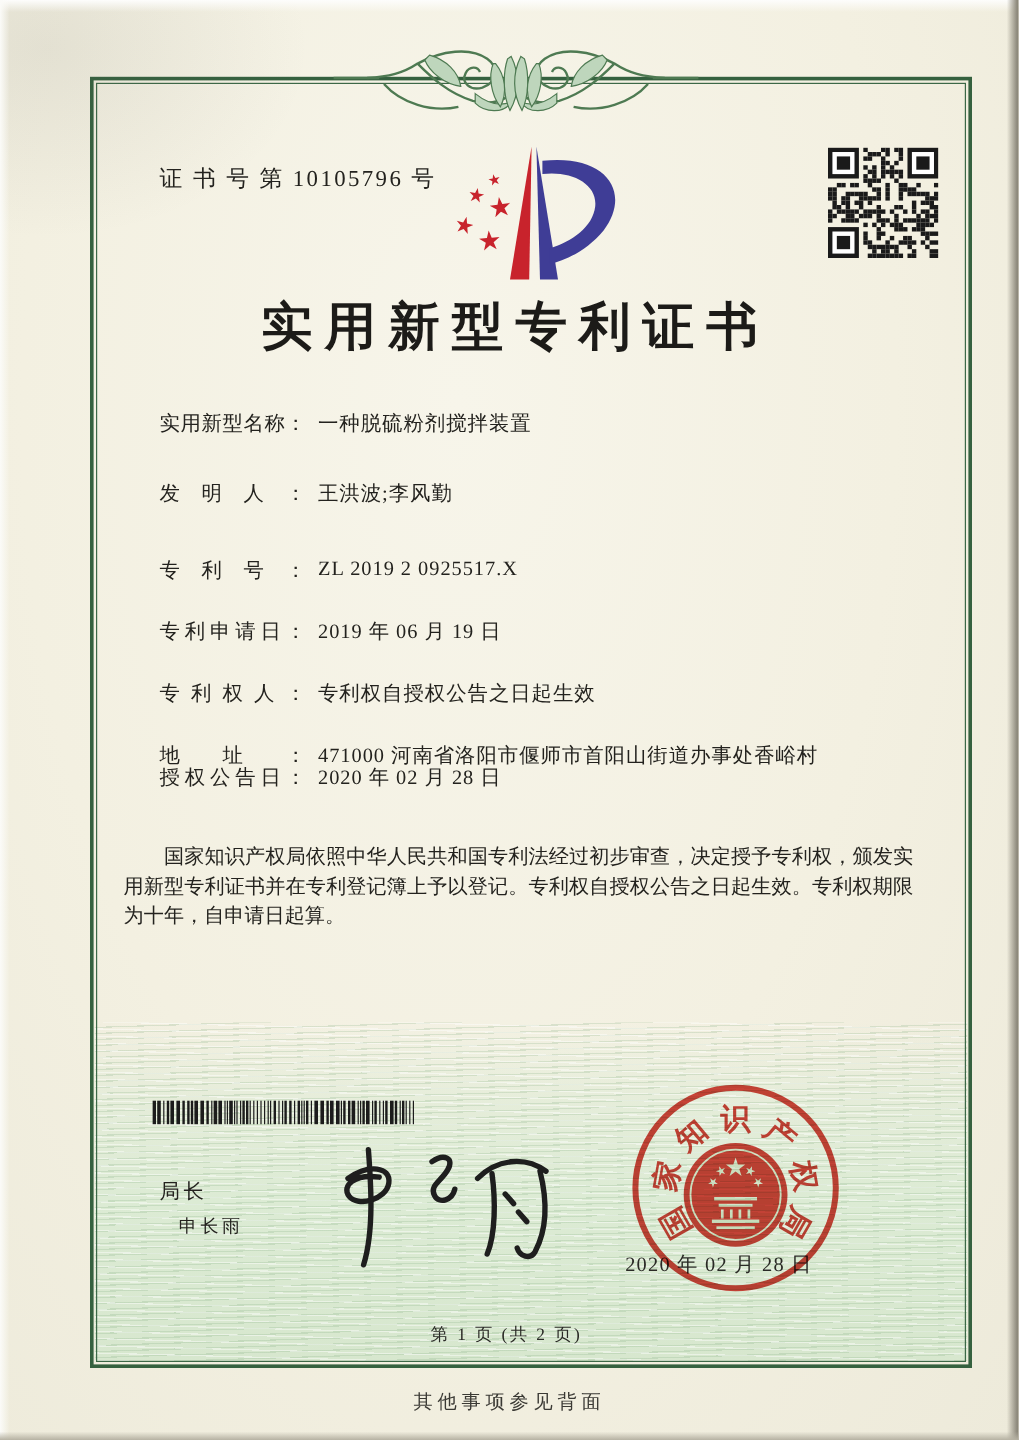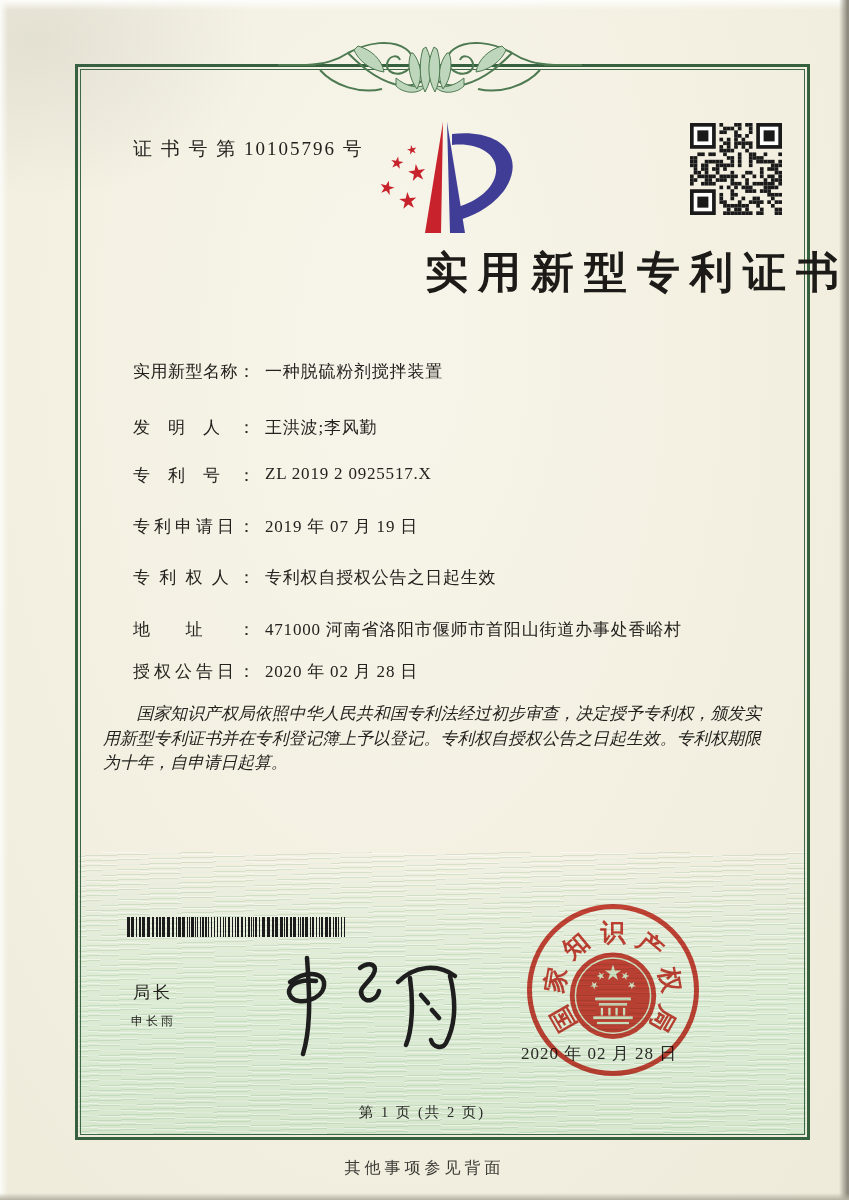--- a/index.html
+++ b/index.html
@@ -25,37 +25,37 @@
   .frame-outer{position:absolute;left:75px;top:64px;width:729px;height:1070px;border:3.5px solid #35613f;}
   .frame-inner{position:absolute;inset:2px;border:1px solid #3c6847;}
 
   .flourish{position:absolute;left:276px;top:34px;}
 
   .cert-no{position:absolute;left:133px;top:136px;font-size:19px;letter-spacing:2px;color:#23221e;}
 
   .cnipa-logo{position:absolute;left:355px;top:112px;}
   .qr{position:absolute;left:690px;top:123px;}
 
-  .title{position:absolute;left:0;top:244px;width:849px;text-align:right;margin:0;
+  .title{position:absolute;left:0;top:244px;width:849px;text-align:center;margin:0;
          font-size:43px;font-weight:700;letter-spacing:10px;text-indent:10px;color:#1c1b18;}
 
   .fields{position:absolute;left:0;top:0;width:849px;}
   .field-row{position:absolute;left:133px;width:680px;font-size:17px;color:#23221e;white-space:nowrap;}
   .lbl{display:inline-block;width:122px;text-align:justify;text-align-last:justify;vertical-align:top;}
   .val{margin-left:10px;letter-spacing:0.8px;}
   .pair2{position:absolute;left:337px;top:0;}
 
   .body-text{position:absolute;left:103px;top:702px;width:658px;font-size:16.8px;line-height:24.6px;
              text-align:justify;color:#23221e;}
-  .body-text p{margin:0;text-indent:2em;font-style:italic;}
+  .body-text p{margin:0;text-indent:2em;}
 
   .barcode{position:absolute;left:127px;top:917px;}
 
   .signer-title{position:absolute;left:133px;top:981px;font-size:17px;letter-spacing:3px;color:#23221e;}
-  .signer-name{position:absolute;left:131px;top:1013px;font-size:12px;letter-spacing:3px;color:#23221e;}
+  .signer-name{position:absolute;left:149px;top:1013px;font-size:15px;letter-spacing:3px;color:#23221e;}
   .signature{position:absolute;left:262px;top:950px;}
 
   .seal-date{position:absolute;left:521px;top:1042px;font-size:17px;letter-spacing:1px;color:#2a2a26;}
   .seal{position:absolute;left:527px;top:904px;width:172px;height:172px;mix-blend-mode:multiply;opacity:0.93;}
   .seal-ring-circle{position:absolute;inset:0;border:5.5px solid #d0372c;border-radius:50%;}
   .seal-ch{position:absolute;left:50%;top:50%;font-size:25px;font-weight:700;color:#cf362b;
            font-family:"Liberation Serif","DejaVu Serif",serif;}
   .emblem{position:absolute;left:50%;top:50%;transform:translate(-50%,-44%);}
 
   .page-num{position:absolute;left:0;top:1103px;width:844px;text-align:center;font-size:14.5px;
@@ -333,39 +333,39 @@
       <rect x="19" y="1" width="5" height="5" fill="#fff"></rect>
       <rect x="20" y="2" width="3" height="3" fill="#1a1a1a"></rect>
       <rect x="0" y="18" width="7" height="7" fill="#1a1a1a"></rect>
       <rect x="1" y="19" width="5" height="5" fill="#fff"></rect>
       <rect x="2" y="20" width="3" height="3" fill="#1a1a1a"></rect>
     </svg>
 
   <h1 class="title">实用新型专利证书</h1>
 
   <div class="fields">
-    <div class="field-row" style="top:360px">
+    <div class="field-row" style="top:341px">
       <span class="lbl">实用新型名称：</span><span class="val">一种脱硫粉剂搅拌装置</span>
     </div>
-    <div class="field-row" style="top:416px">
+    <div class="field-row" style="top:400px">
       <span class="lbl">发明人：</span><span class="val">王洪波;李风勤</span>
     </div>
     <div class="field-row" style="top:464px">
       <span class="lbl">专利号：</span><span class="val">ZL 2019 2 0925517.X</span>
     </div>
     <div class="field-row" style="top:515px">
-      <span class="lbl">专利申请日：</span><span class="val">2019 年 07 月 19 日</span>
+      <span class="lbl">专利申请日：</span><span class="val">2019 年 06 月 19 日</span>
     </div>
     <div class="field-row" style="top:566px">
       <span class="lbl">专利权人：</span><span class="val">专利权自授权公告之日起生效</span>
     </div>
     <div class="field-row" style="top:618px">
       <span class="lbl">地址：</span><span class="val">471000 河南省洛阳市偃师市首阳山街道办事处香峪村</span>
     </div>
-    <div class="field-row" style="top:660px">
+    <div class="field-row" style="top:636px">
       <span class="lbl">授权公告日：</span><span class="val">2020 年 02 月 28 日</span>
     </div>
   </div>
 
   <div class="body-text">
     <p>国家知识产权局依照中华人民共和国专利法经过初步审查，决定授予专利权，颁发实用新型专利证书并在专利登记簿上予以登记。专利权自授权公告之日起生效。专利权期限为十年，自申请日起算。</p>
   </div>
 
   <svg class="barcode" id="barcode-svg" width="222" height="20" viewBox="0 0 222 20">
       <rect x="0" y="0" width="3" height="20" fill="#1c1c1c"></rect>

